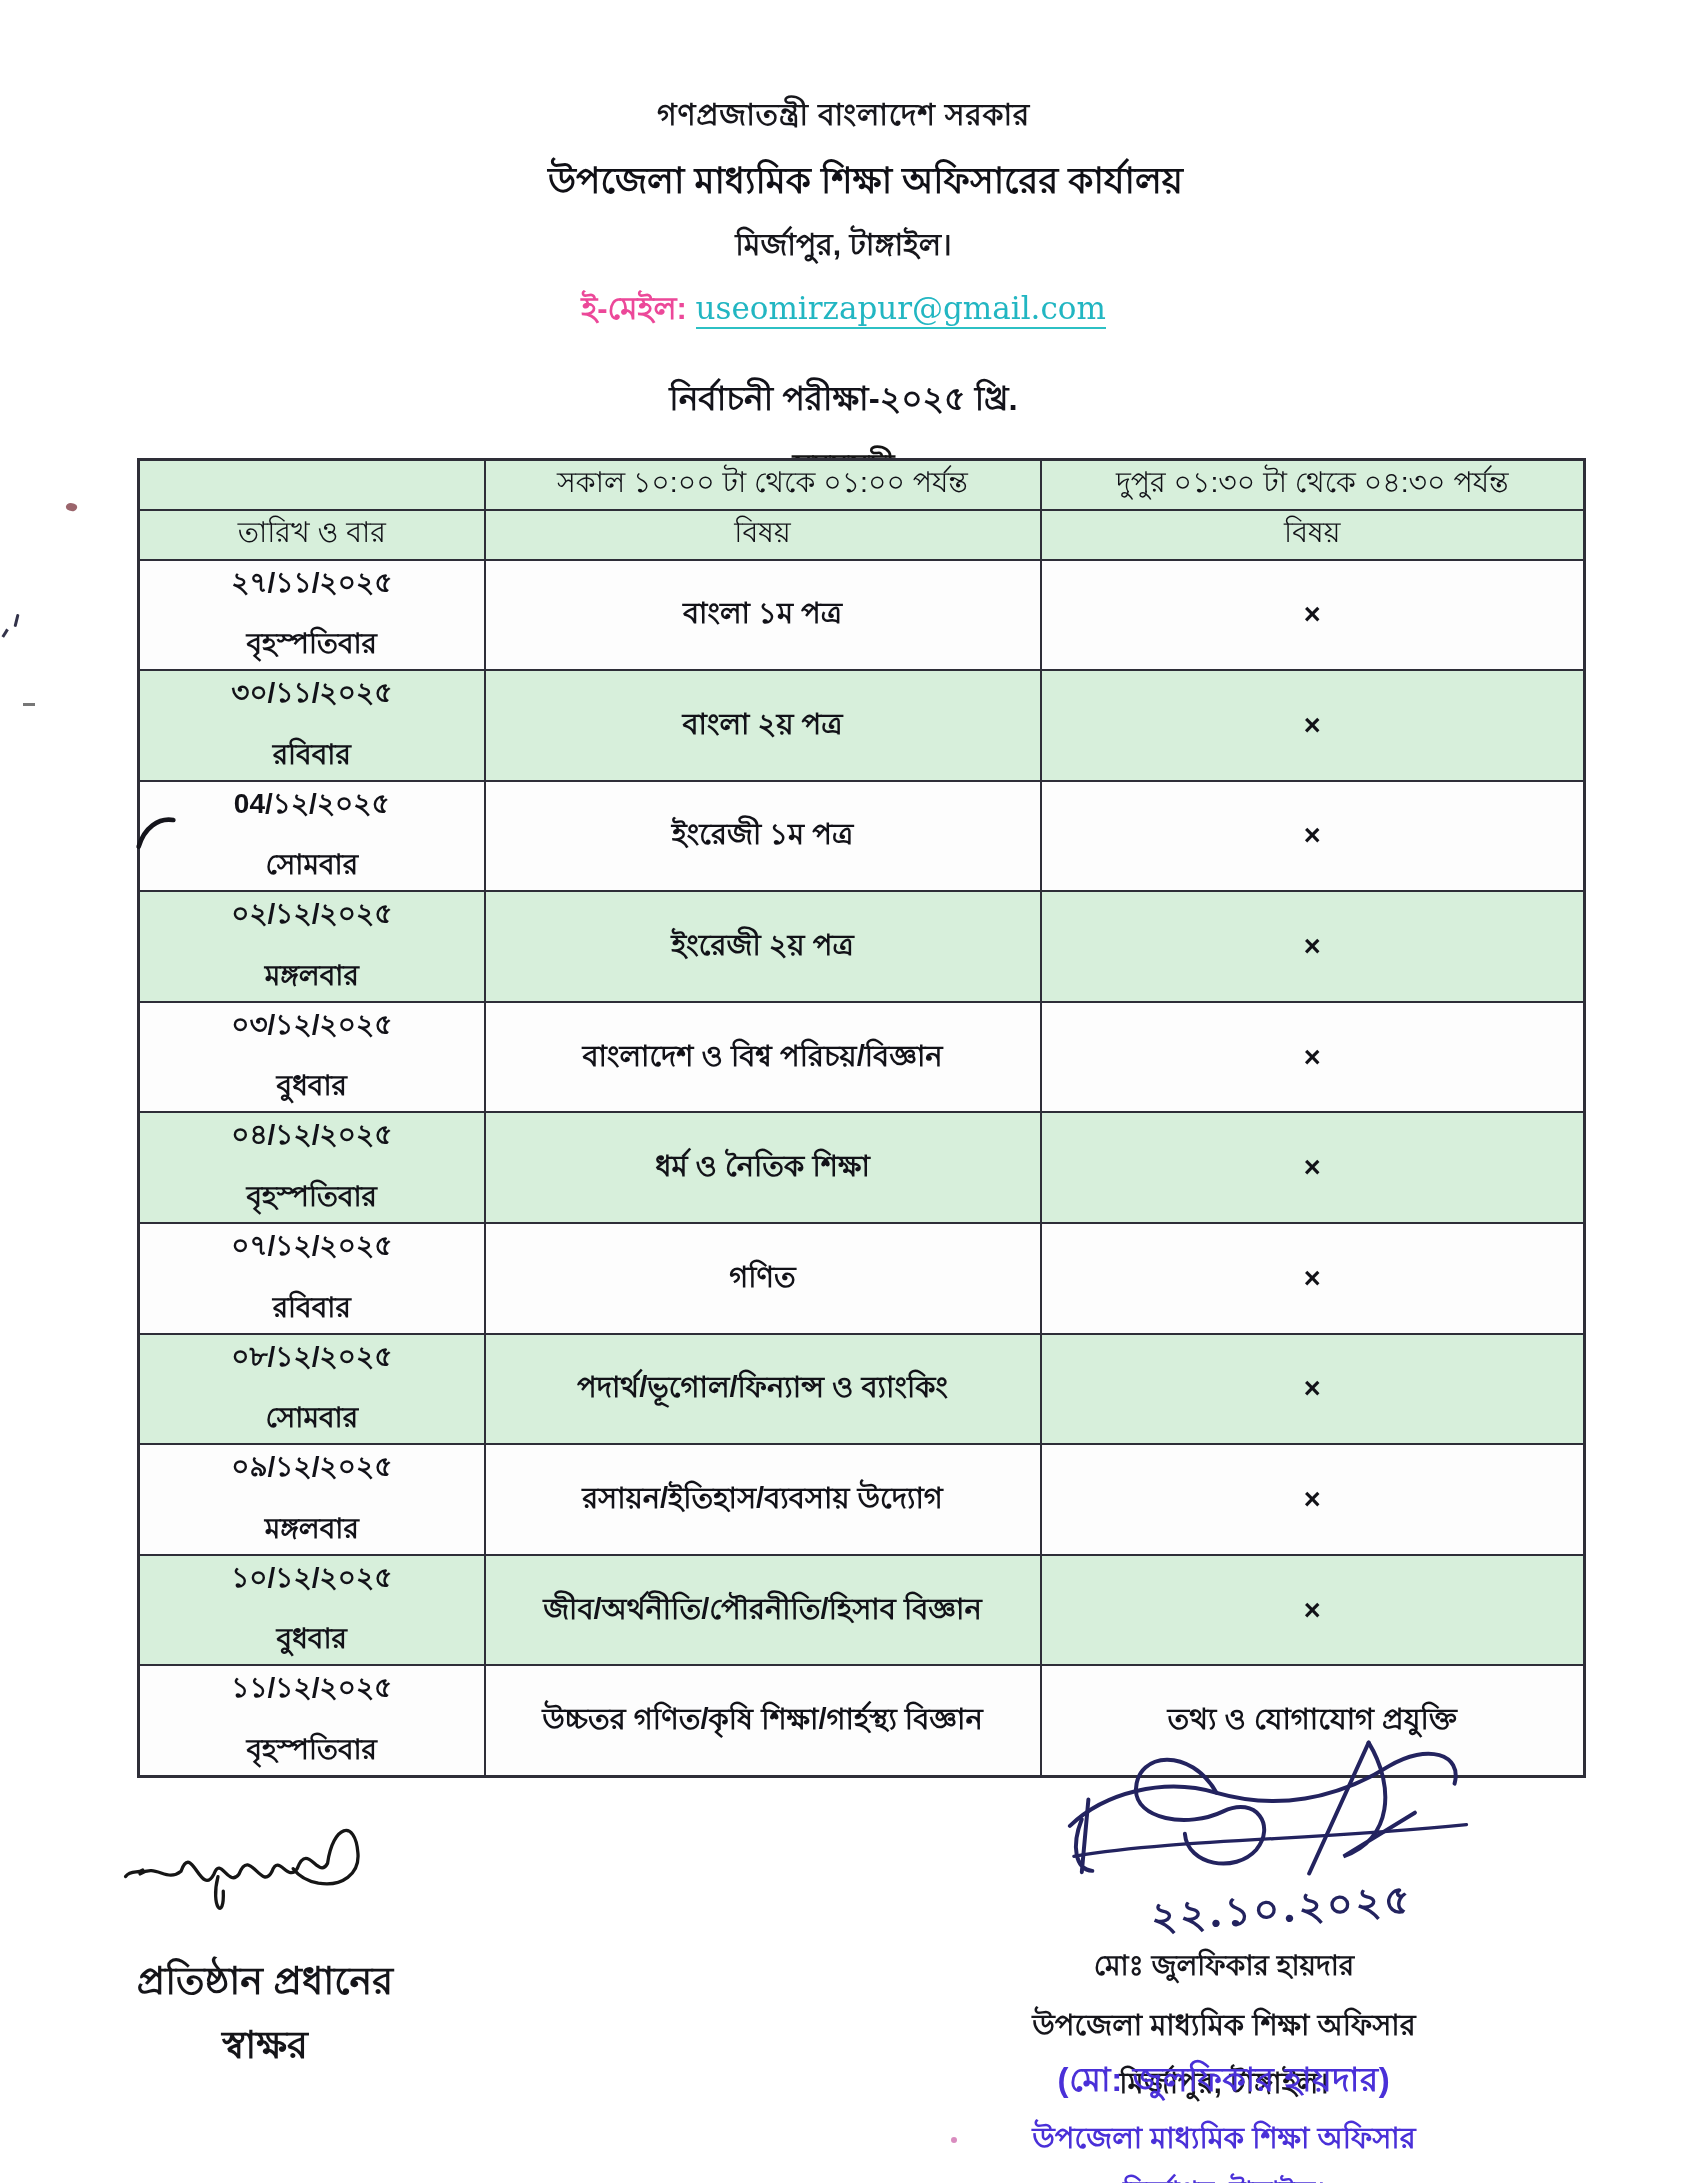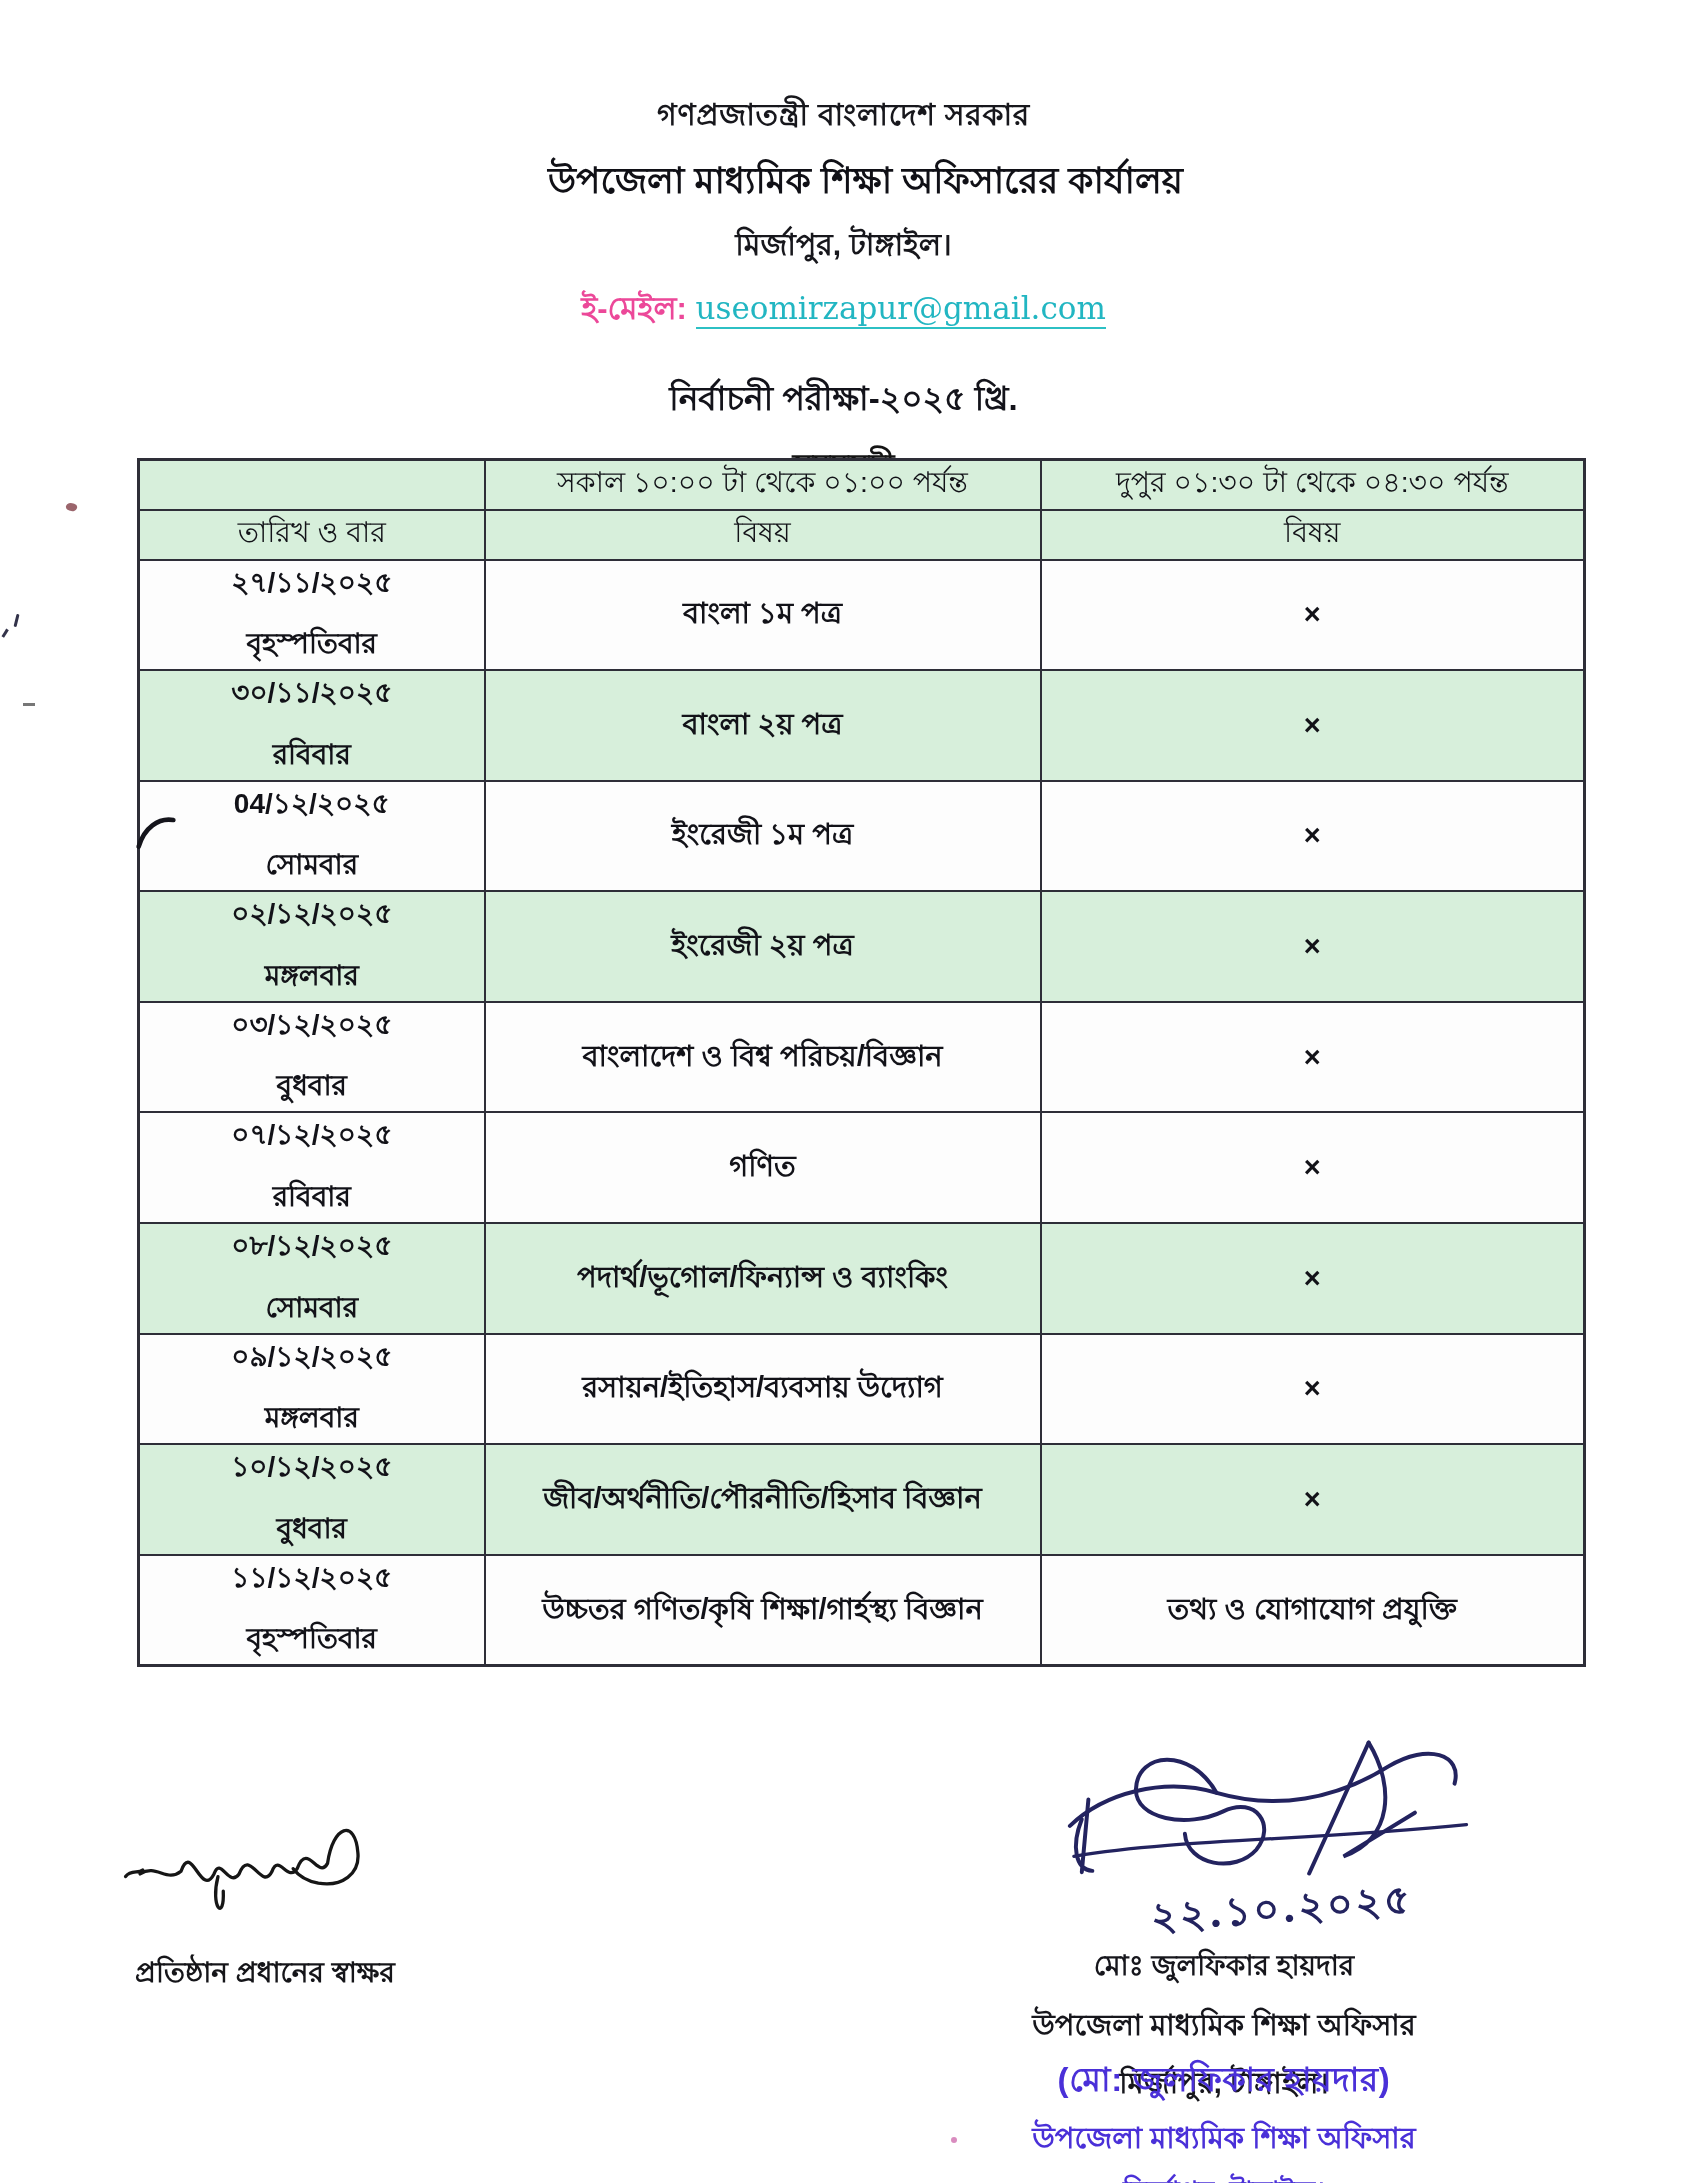--- a/index.html
+++ b/index.html
@@ -41,21 +41,21 @@
   tr.drow td{height:97px;margin-left:35px;}
   tr.green td{background:#d7efdb;}
   tr.white td{background:#fdfdfd;}
   .datecell .date{display:block;font-size:28px;font-weight:600;}
   .datecell .day{display:block;font-size:28px;font-weight:600;margin-top:14.6px;}
   td.xcell{font-size:32px;font-weight:500;}
 
   
   .footer-left{position:absolute;left:93px;top:1800px;width:344px;text-align:center;}
   .footer-left .sig{display:block;margin:0 auto;}
-  .fl-label{font-size:28px;font-weight:700;margin-top:18.5px;color:#151519;}
+  .fl-label{font-size:38px;font-weight:700;margin-top:18.5px;color:#151519;}
 
   .footer-right{position:absolute;left:946px;top:1720px;width:556px;text-align:center;}
   .fr-sig{position:absolute;top:0;left:112px;}
   .fr-date{
     position:absolute;top:157px;left:205px;
     font-size:40px;font-weight:600;color:#23235f;
     transform:rotate(-4deg);letter-spacing:2.6px;white-space:nowrap;
     font-family:"DejaVu Serif","Liberation Serif",serif;
   }
   .fr-text{position:absolute;top:224px;left:0;width:100%;}
@@ -147,20 +147,28 @@
         </td>
         <td>ইংরেজী ২য় পত্র</td>
         <td class="xcell">×</td>
       </tr>
       <tr class="drow white">
         <td class="datecell">
           <span class="date">০৩/১২/২০২৫</span>
           <span class="day">বুধবার</span>
         </td>
         <td>বাংলাদেশ ও বিশ্ব পরিচয়/বিজ্ঞান</td>
+        <td class="xcell">×</td>
+      </tr>
+      <tr class="drow green">
+        <td class="datecell">
+          <span class="date">০৪/১২/২০২৫</span>
+          <span class="day">বৃহস্পতিবার</span>
+        </td>
+        <td>ধর্ম ও নৈতিক শিক্ষা</td>
         <td class="xcell">×</td>
       </tr>
       <tr class="drow white">
         <td class="datecell">
           <span class="date">০৭/১২/২০২৫</span>
           <span class="day">রবিবার</span>
         </td>
         <td>গণিত</td>
         <td class="xcell">×</td>
       </tr>

